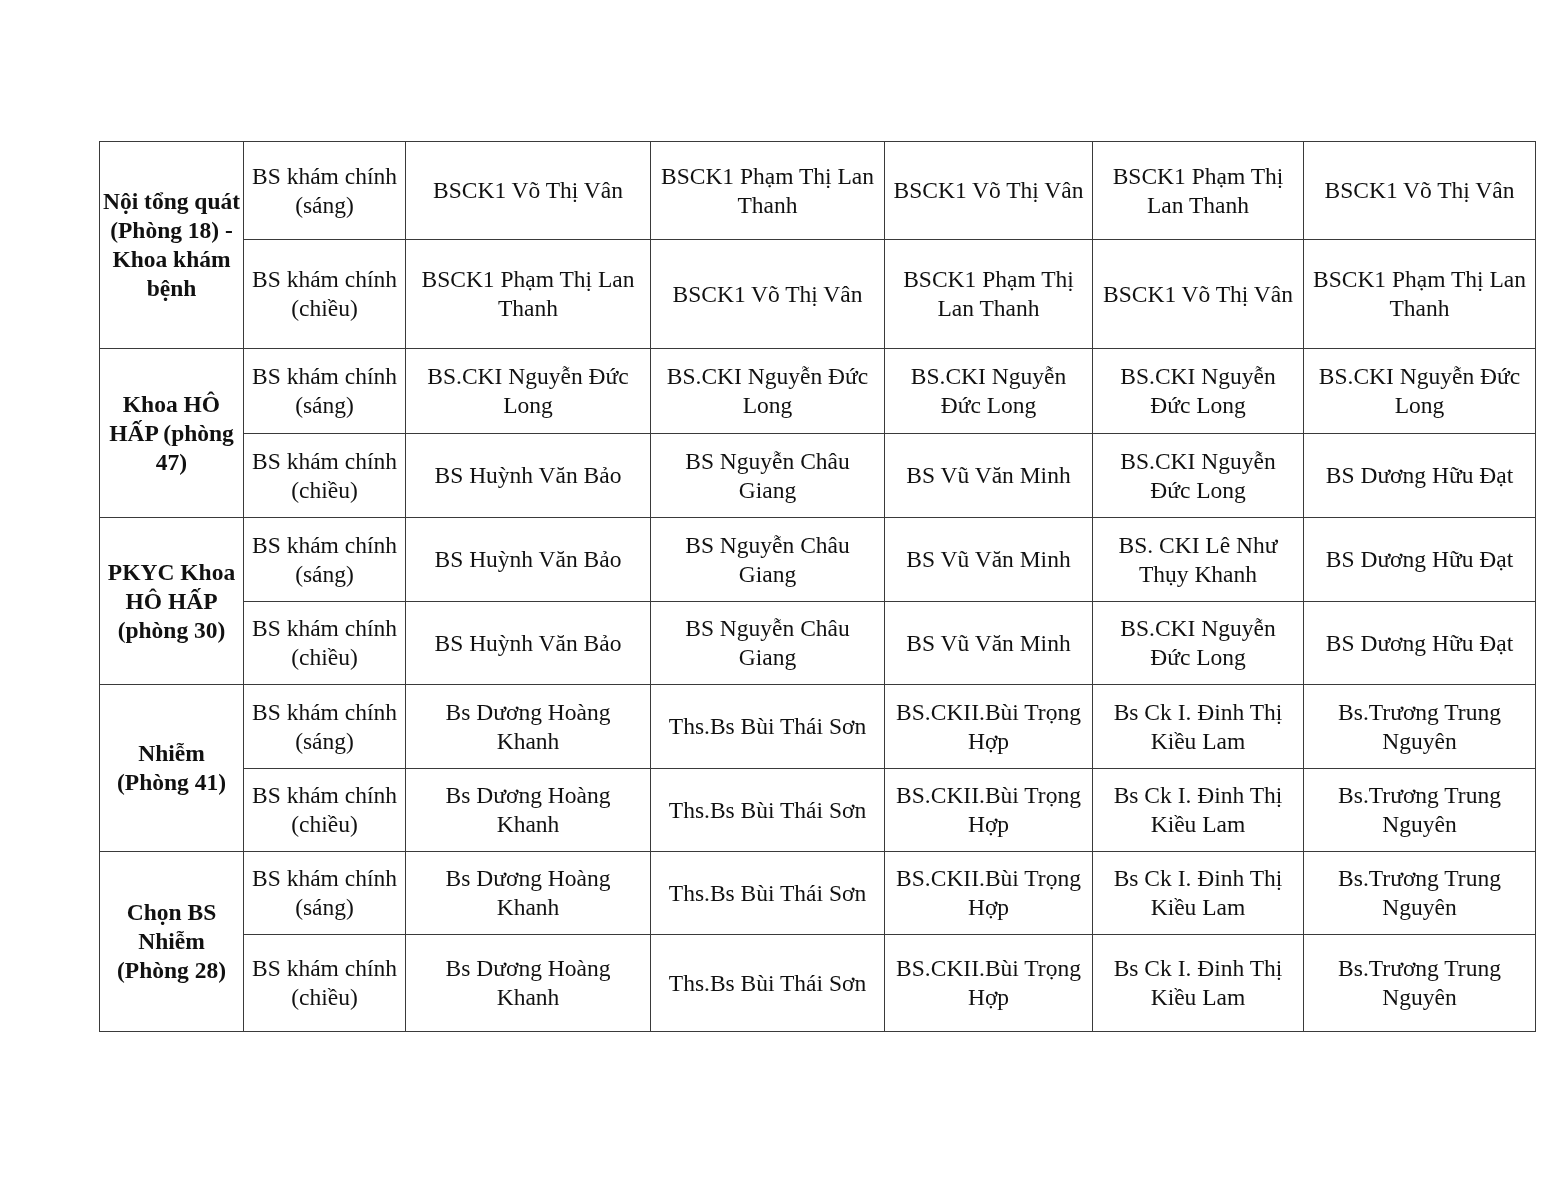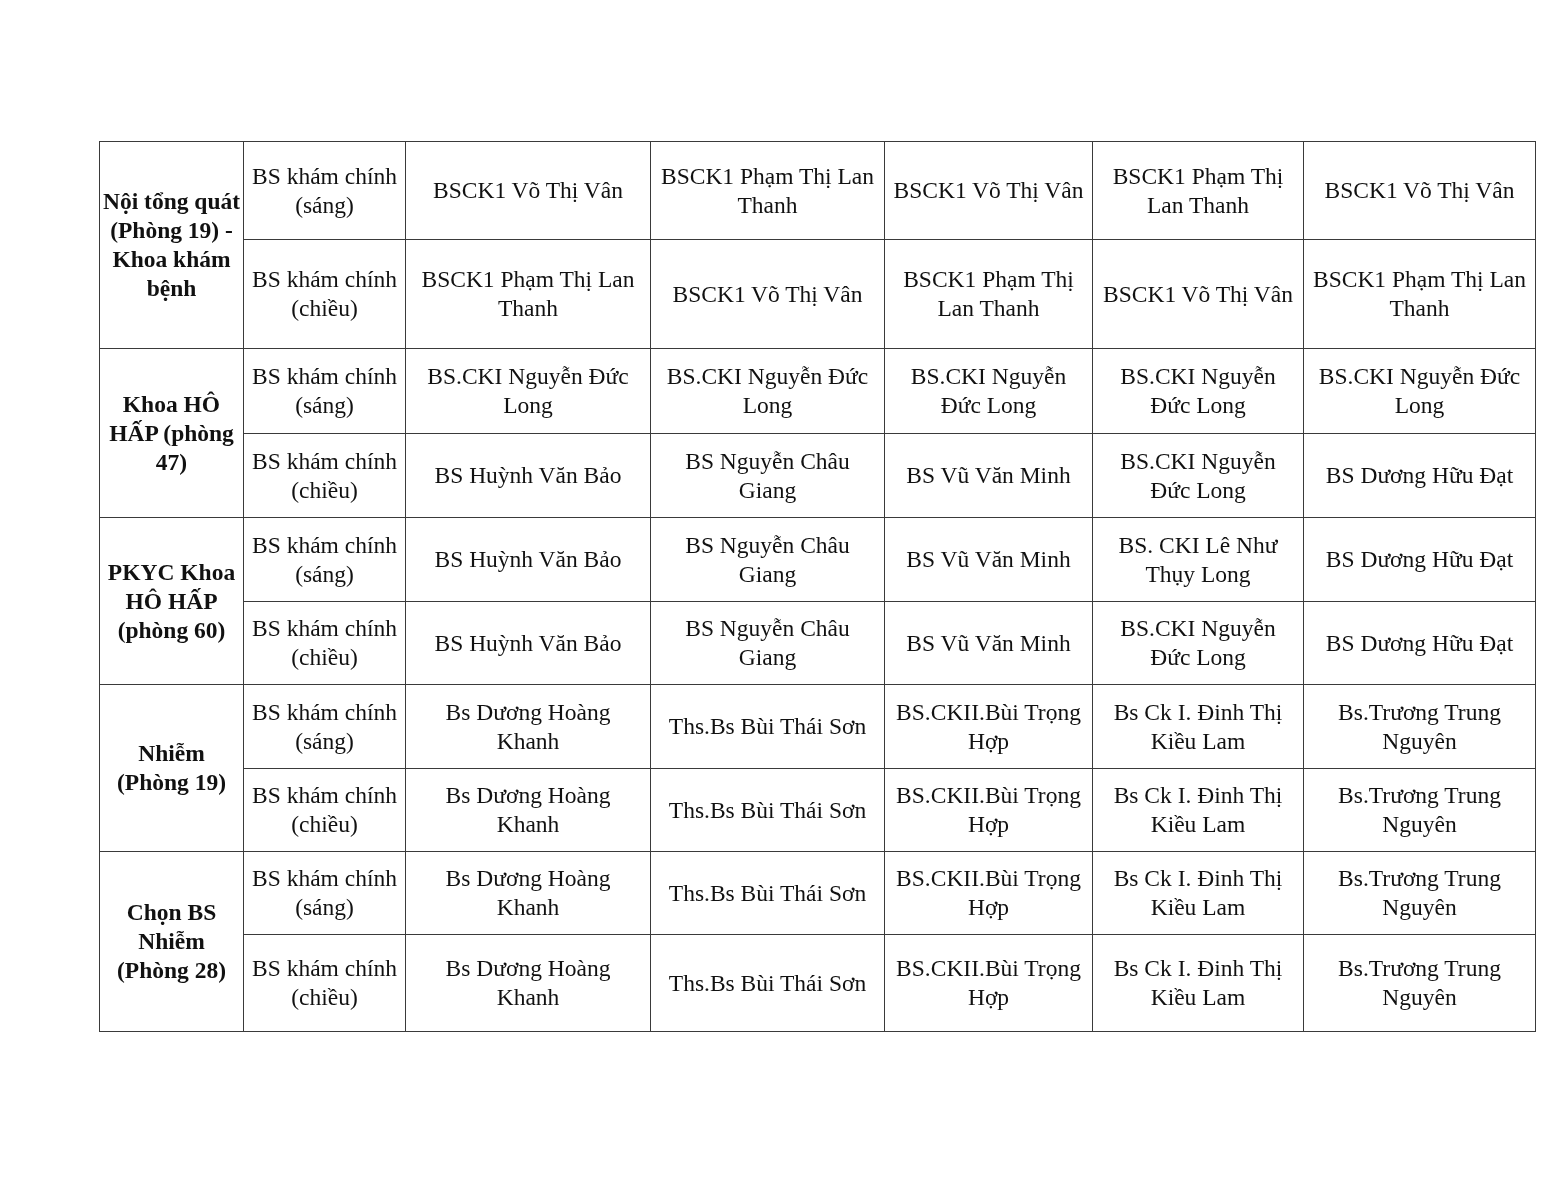--- a/index.html
+++ b/index.html
@@ -27,21 +27,21 @@
     <col style="width:144px">
       <col style="width:162px">
       <col style="width:245px">
       <col style="width:234px">
       <col style="width:208px">
       <col style="width:211px">
       <col style="width:232px">
   </colgroup>
   <tbody id="tbody">
       <tr style="height: 98px;">
-        <td class="dept" rowspan="2">Nội tổng quát (Phòng 19) - Khoa khám bệnh</td>
+        <td class="dept" rowspan="2">Nội tổng quát (Phòng 18) - Khoa khám bệnh</td>
         <td>BS khám chính (sáng)</td>
         <td class="doc">BSCK1 Võ Thị Vân</td>
         <td class="doc">BSCK1 Phạm Thị Lan Thanh</td>
         <td class="doc">BSCK1 Võ Thị Vân</td>
         <td class="doc">BSCK1 Phạm Thị Lan Thanh</td>
         <td class="doc">BSCK1 Võ Thị Vân</td>
       </tr>
       <tr style="height: 109px;">
         <td>BS khám chính (chiều)</td>
         <td class="doc">BSCK1 Phạm Thị Lan Thanh</td>
@@ -61,38 +61,38 @@
       </tr>
       <tr style="height: 84px;">
         <td>BS khám chính (chiều)</td>
         <td class="doc">BS Huỳnh Văn Bảo</td>
         <td class="doc">BS Nguyễn Châu Giang</td>
         <td class="doc">BS Vũ Văn Minh</td>
         <td class="doc">BS.CKI Nguyễn Đức Long</td>
         <td class="doc">BS Dương Hữu Đạt</td>
       </tr>
       <tr style="height: 84px;">
-        <td class="dept" rowspan="2">PKYC Khoa HÔ HẤP (phòng 60)</td>
+        <td class="dept" rowspan="2">PKYC Khoa HÔ HẤP (phòng 30)</td>
         <td>BS khám chính (sáng)</td>
         <td class="doc">BS Huỳnh Văn Bảo</td>
         <td class="doc">BS Nguyễn Châu Giang</td>
         <td class="doc">BS Vũ Văn Minh</td>
-        <td class="doc">BS. CKI Lê Như Thụy Long</td>
+        <td class="doc">BS. CKI Lê Như Thụy Khanh</td>
         <td class="doc">BS Dương Hữu Đạt</td>
       </tr>
       <tr style="height: 83px;">
         <td>BS khám chính (chiều)</td>
         <td class="doc">BS Huỳnh Văn Bảo</td>
         <td class="doc">BS Nguyễn Châu Giang</td>
         <td class="doc">BS Vũ Văn Minh</td>
         <td class="doc">BS.CKI Nguyễn Đức Long</td>
         <td class="doc">BS Dương Hữu Đạt</td>
       </tr>
       <tr style="height: 84px;">
-        <td class="dept" rowspan="2">Nhiễm (Phòng 19)</td>
+        <td class="dept" rowspan="2">Nhiễm (Phòng 41)</td>
         <td>BS khám chính (sáng)</td>
         <td class="doc">Bs Dương Hoàng Khanh</td>
         <td class="doc">Ths.Bs   Bùi Thái Sơn</td>
         <td class="doc">BS.CKII.Bùi Trọng Hợp</td>
         <td class="doc">Bs Ck I. Đinh Thị Kiều Lam</td>
         <td class="doc">Bs.Trương Trung Nguyên</td>
       </tr>
       <tr style="height: 83px;">
         <td>BS khám chính (chiều)</td>
         <td class="doc">Bs Dương Hoàng Khanh</td>

